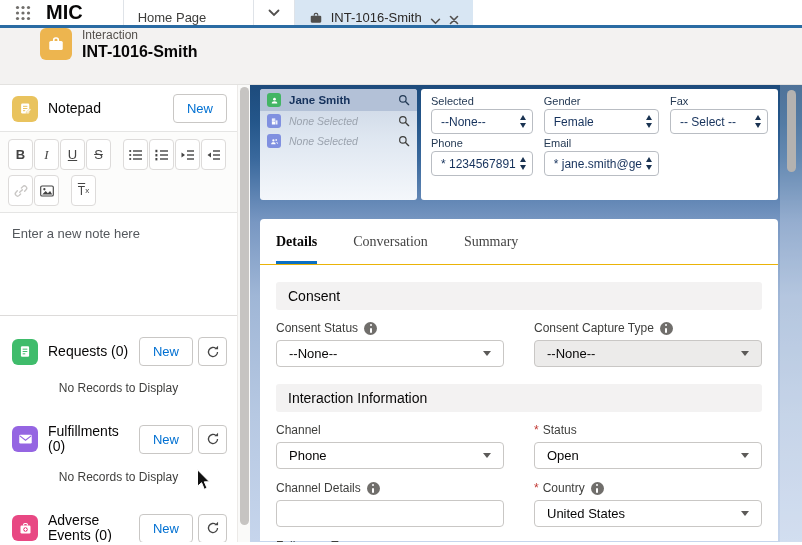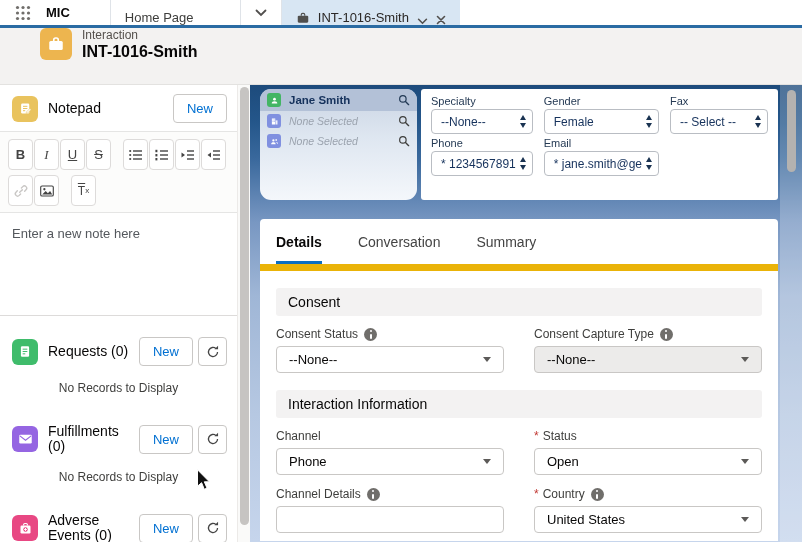--- a/index.html
+++ b/index.html
@@ -2,21 +2,21 @@
 <html><head>
 <meta charset="utf-8">
 <style>
   * { margin:0; padding:0; box-sizing:border-box; }
   html,body { width:802px; height:545px; overflow:hidden; font-family:"Liberation Sans", sans-serif; background:#fff; }
   .app { width:802px; height:545px; position:relative; overflow:hidden; }
 
   
   .topnav { height:28px; background:#fff; display:flex; align-items:stretch; border-bottom:3px solid #2a6ba3; }
   .waffle { width:46px; display:flex; align-items:center; justify-content:center; cursor:pointer; }
-  .app-name { display:flex; align-items:center; font-size:13px; font-weight:bold; color:#080707; padding-right:40px; }
+  .app-name { display:flex; align-items:center; font-size:20px; font-weight:bold; color:#080707; padding-right:40px; }
   .tab { display:flex; align-items:flex-end; font-size:13px; color:#3e3e3c; border-left:1px solid #dfe3e8; padding:0 14px; min-width:130px; position:relative; cursor:pointer; }
   .tab-chev-btn { width:42px; display:flex; align-items:center; justify-content:center; border-left:1px solid #dfe3e8; border-right:1px solid #dfe3e8; cursor:pointer; }
   .tab.active { background:#d8e6f3; min-width:170px; gap:8px; border-left:none; }
   .tab.active .tab-label { flex:1; color:#2b2826; }
   .tab .icn { display:flex; align-items:center; }
   .spacer { flex:1; }
 
   
   .page-header { height:57px; background:#f3f2f1; border-bottom:1px solid #e3e2e0; display:flex; align-items:flex-start; padding:0 0 0 40px; }
   .record-icon { width:32px; height:32px; border-radius:6px; background:#edb54f; display:flex; align-items:center; justify-content:center; }
@@ -55,40 +55,40 @@
   .note-area { width:100%; height:98px; border:none; outline:none; resize:none; padding:13px 12px; font-family:inherit; font-size:13px; color:#080707; background:#fff; }
   .note-area::placeholder { color:#54585d; }
 
   
   .panel { flex:1; position:relative; overflow:hidden; padding:4px 24px 0 10px;
     background:linear-gradient(180deg,#1d4b7c 0%, #24568a 8%, #39689c 16%, #7897c2 30%, #9fb6d6 46%, #b6c8e2 72%, #c6d5ec 100%); }
   .panel-track { position:absolute; right:0; top:0; bottom:0; width:22px; background:rgba(255,255,255,0.22); }
   .panel-thumb { position:absolute; right:6px; top:5px; width:9px; height:82px; border-radius:5px; background:#b4b2b0; }
 
   .top-row { display:flex; height:111px; margin-top:0; }
-  .patient-list { width:157px; flex:none; border-radius:11px; overflow:hidden; background:linear-gradient(180deg,#c9d4e3 0%, #dfe7f1 45%, #f4f7fb 100%); margin-right:4px; }
+  .patient-list { width:157px; flex:none; border-radius:3px; overflow:hidden; background:linear-gradient(180deg,#c9d4e3 0%, #dfe7f1 45%, #f4f7fb 100%); margin-right:4px; }
   .p-row { display:flex; align-items:center; height:20px; padding:0 7px; }
   .p-row.selected { background:#b3c1d7; height:22px; }
   .p-icon { width:14px; height:14px; border-radius:3px; display:flex; align-items:center; justify-content:center; flex:none; }
   .p-name { flex:1; margin-left:8px; font-size:11.5px; color:#16325c; white-space:nowrap; overflow:hidden; }
   .p-row.selected .p-name { font-weight:bold; }
   .p-name.muted { color:#9ba3ae; font-style:italic; font-weight:normal; font-size:10.5px; }
 
   .contact-form { flex:1; background:#fff; border-radius:3px; padding:6px 10px; display:grid; grid-template-columns:1fr 1fr 1fr; column-gap:11px; row-gap:3px; align-content:start; }
   .cf-field {}
   .cf-label { font-size:11px; color:#253a54; margin-bottom:2px; }
   .mini-select { height:25px; border:1px solid #b9bdc3; border-radius:4px; background:#fff; display:flex; align-items:center; padding:0 6px 0 9px; cursor:pointer; }
   .mini-val { flex:1; font-size:12px; color:#16325c; white-space:nowrap; overflow:hidden; }
   .steppers { display:flex; flex-direction:column; gap:3px; margin-left:4px; }
   .tri-up { width:0; height:0; border-left:3.5px solid transparent; border-right:3.5px solid transparent; border-bottom:5px solid #1a3352; }
   .tri-dn { width:0; height:0; border-left:3.5px solid transparent; border-right:3.5px solid transparent; border-top:5px solid #1a3352; }
 
   
   .card { margin-top:19px; background:#fff; border-radius:4px 4px 0 0; height:322px; }
-  .card-tabs { display:flex; gap:36px; padding:15px 16px 0; border-bottom:7px solid #eab308; }
+  .card-tabs { display:flex; gap:36px; padding:15px 16px 0; border-bottom:1px solid #eab308;font-family:Liberation Serif, serif; }
   .ctab { font-size:14px; color:#444; padding-bottom:11px; border-bottom:3px solid transparent; cursor:pointer; }
   .ctab.active { font-weight:bold; color:#080707; border-bottom-color:#0b6fc2; }
 
   .section-bar { margin:17px 16px 0; background:#f3f2f2; border-radius:3px; padding:6px 12px; font-size:14px; color:#080707; }
   .fields-grid { display:grid; grid-template-columns:1fr 1fr; column-gap:30px; margin:11px 16px 0; row-gap:12px; }
   .f-label { font-size:12px; color:#3e3e3c; display:flex; align-items:center; gap:6px; margin-bottom:5px; }
   .req { color:#c23934; margin-right:2px; }
   .info-dot { width:13px; height:13px; border-radius:50%; background:#706e6b; position:relative; flex:none; }
   .info-dot::before { content:""; position:absolute; left:5.5px; top:2.5px; width:2px; height:2px; background:#fff; border-radius:50%; }
   .info-dot::after { content:""; position:absolute; left:5.5px; top:6px; width:2px; height:5px; background:#fff; border-radius:1px; }
@@ -382,21 +382,21 @@
             <span class="p-name muted">None Selected</span>
             <svg width="12" height="12" viewBox="0 0 16 16">
                 <circle cx="6.5" cy="6.5" r="4.3" fill="none" stroke="#3e3e3c" stroke-width="1.6"></circle>
                 <line x1="10" y1="10" x2="14.2" y2="14.2" stroke="#3e3e3c" stroke-width="1.8" stroke-linecap="round"></line>
               </svg>
           </div>
         </div>
 
         <div class="contact-form">
           <div class="cf-field">
-            <div class="cf-label">Specialty</div>
+            <div class="cf-label">Selected</div>
             <div class="mini-select">
               <span class="mini-val">--None--</span>
               <span class="steppers">
                   <span class="tri-up"></span>
                   <span class="tri-dn"></span>
                 </span>
             </div>
           </div>
           <div class="cf-field">
             <div class="cf-label">Gender</div>

